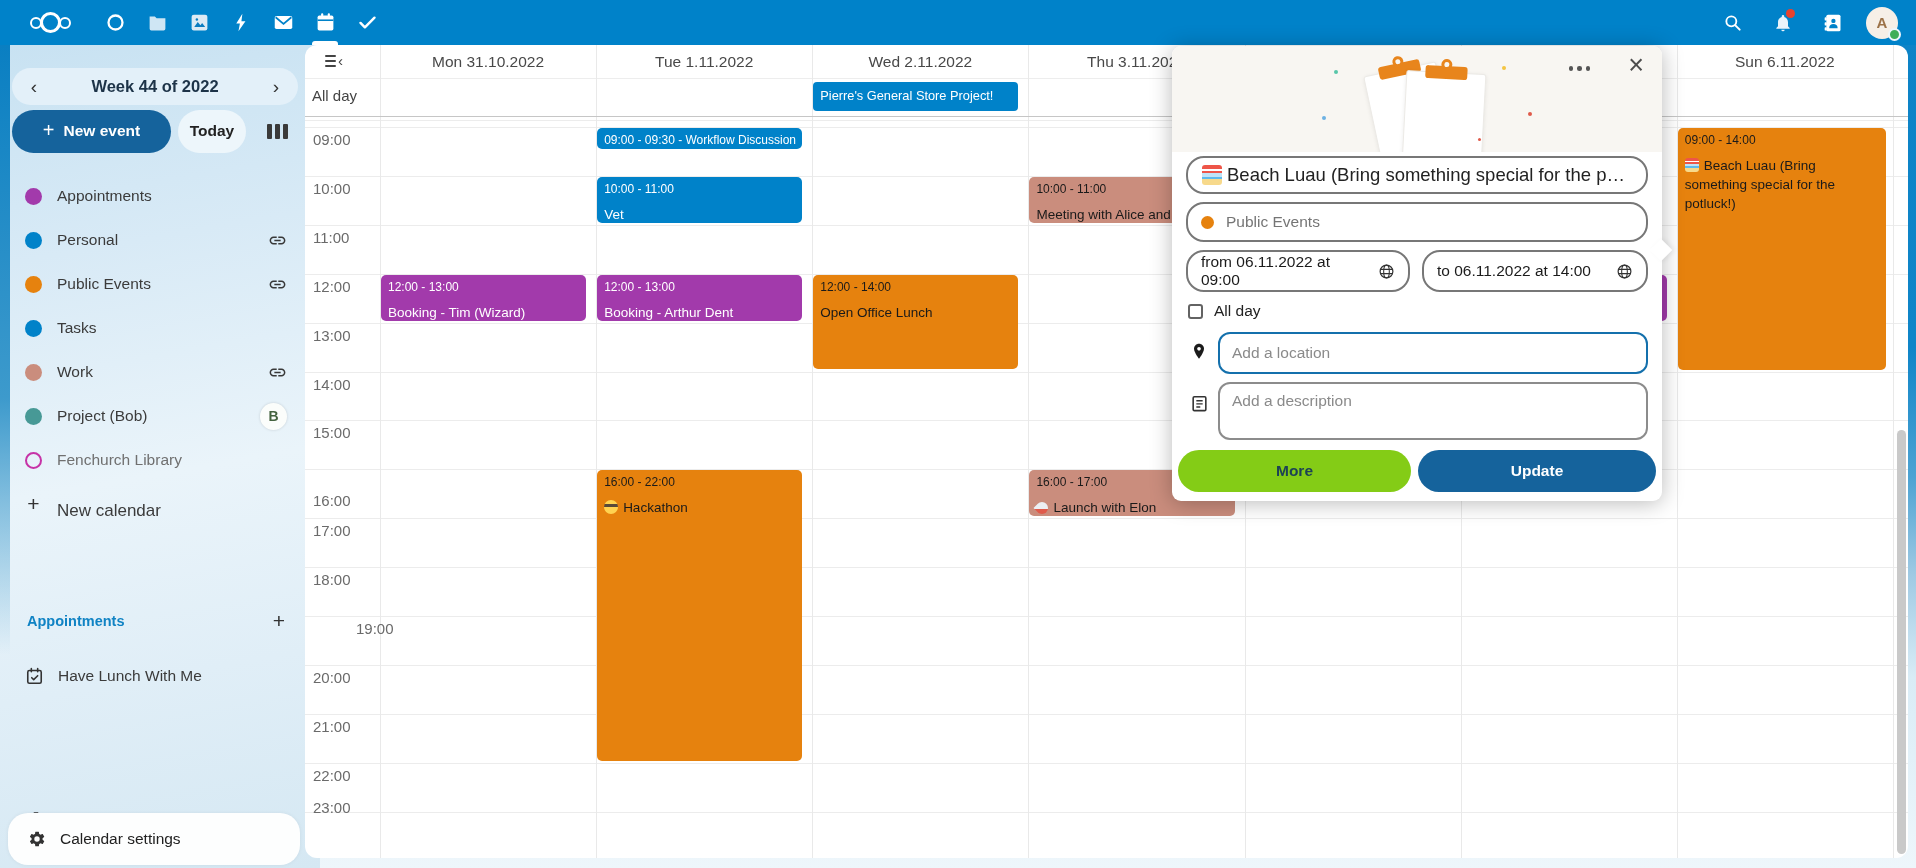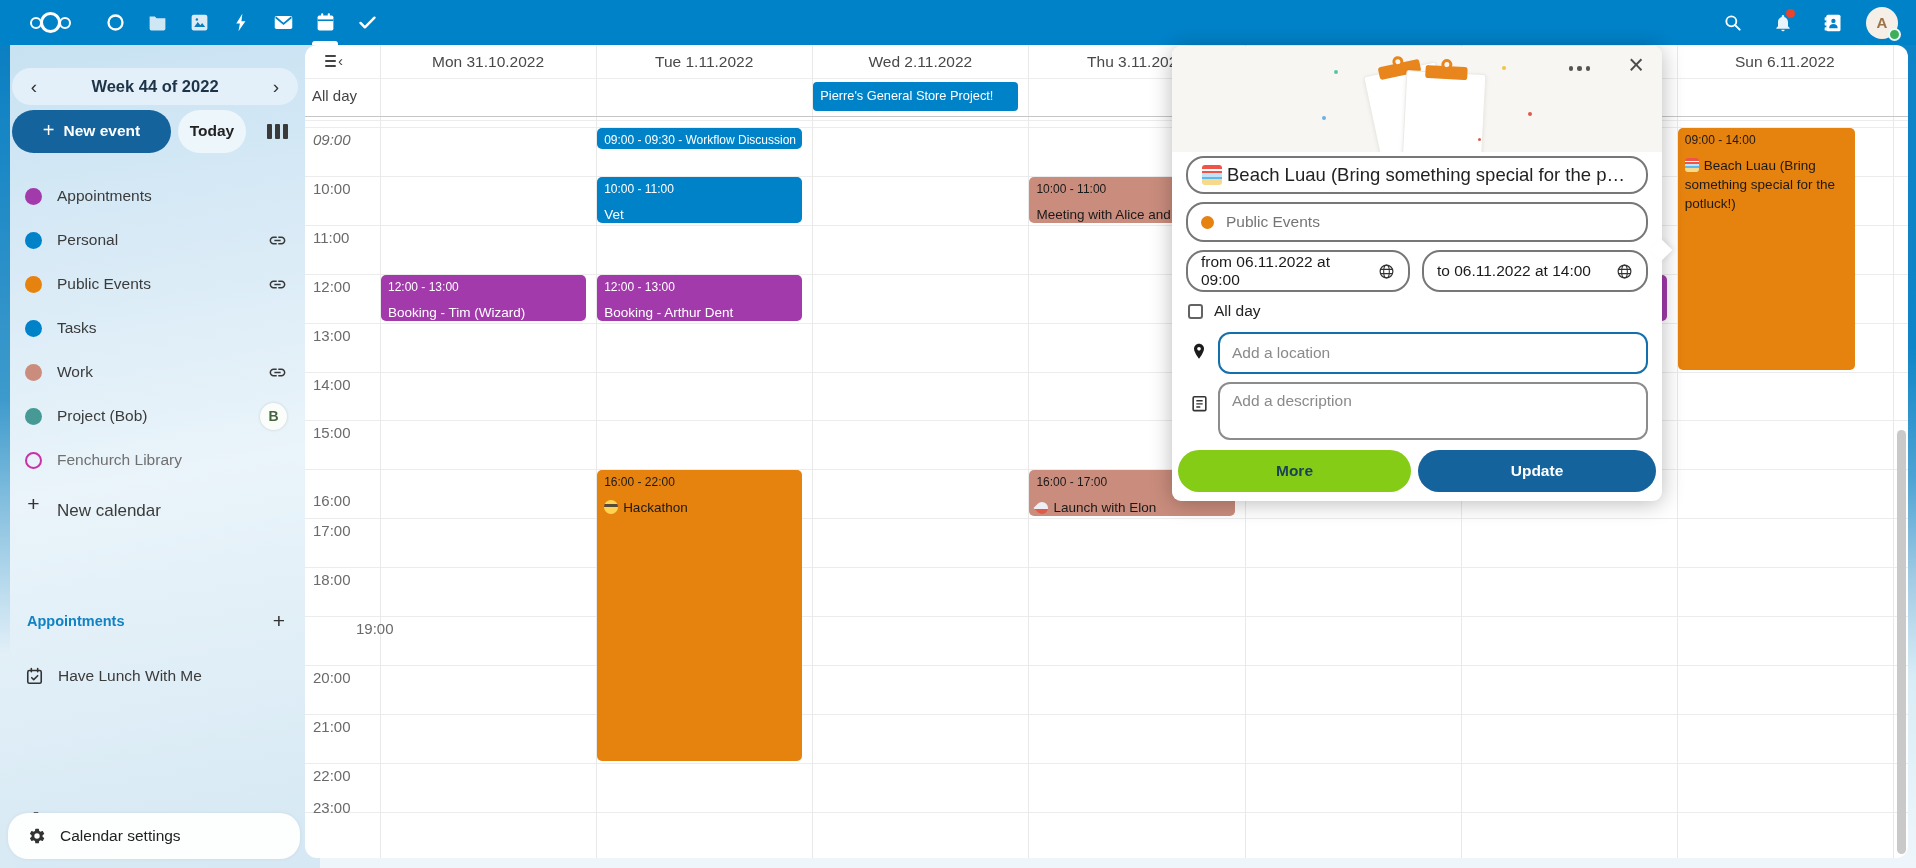--- a/index.html
+++ b/index.html
@@ -52,21 +52,21 @@
   .new-cal span.lbl { font-size:17px; color:#3b3b3b;margin-top:14px; }
   .section-head { position:absolute; left:0; top:556px; width:305px; height:40px; display:flex; align-items:center; padding:0 20px 0 27px; }
   .section-head .sh-title { font-size:14.5px; font-weight:bold; color:#1083c4; }
   .section-head .plus { margin-left:auto; font-size:21px; color:#333; cursor:pointer; }
   .appt-item { position:absolute; left:0; top:610px; width:305px; height:42px; display:flex; align-items:center; padding:0 25px; cursor:pointer; }
   .appt-item svg { width:19px; height:19px; color:#333; margin-right:14px; flex:none; }
   .appt-item span { font-size:15.5px; color:#3b3b3b; }
   .trash-row { position:absolute; left:0; top:753px; width:305px; height:42px; display:flex; align-items:center; padding:0 27px; cursor:pointer; }
   .trash-row svg { width:18px; height:18px; color:#333; margin-right:15px; flex:none; }
   .trash-row span { font-size:15.5px; color:#3b3b3b; }
-  .settings-pill { position:absolute; left:8px; top:768px; width:292px; height:46px; background:#fdfefe; border-radius:20px; display:flex; align-items:center; padding:0 20px; cursor:pointer; box-shadow:0 0 4px rgba(0,0,0,.06); }
+  .settings-pill { position:absolute; left:8px; top:768px; width:292px; height:52px; background:#fdfefe; border-radius:20px; display:flex; align-items:center; padding:0 20px; cursor:pointer; box-shadow:0 0 4px rgba(0,0,0,.06); }
   .settings-pill svg { width:18px; height:18px; color:#333; margin-right:14px; flex:none; }
   .settings-pill span { font-size:15.5px; color:#222; }
 
   
   .cal-card { position:absolute; left:305px; top:45px; width:1603px; height:813px; background:#fff; border-radius:12px; z-index:20; overflow:hidden; }
   .collapse-icon { position:absolute; left:20px; top:10px; display:flex; align-items:center; gap:2px; color:#444; cursor:pointer; z-index:4; }
   .ci-bars { display:flex; flex-direction:column; gap:2.5px; }
   .ci-bars i { width:11px; height:2.2px; background:#444; border-radius:1px; }
   .ci-chev { font-size:15px; line-height:12px; }
   .day-head { position:absolute; top:0; height:33px; line-height:33px; text-align:center; font-size:15.5px; color:#484848; z-index:2; }
@@ -331,21 +331,21 @@
       <div class="vline" style="left: 75px;"></div>
       <div class="vline" style="left: 291.14px;"></div>
       <div class="vline" style="left: 507.28px;"></div>
       <div class="vline" style="left: 723.42px;"></div>
       <div class="vline" style="left: 939.56px;"></div>
       <div class="vline" style="left: 1155.7px;"></div>
       <div class="vline" style="left: 1371.84px;"></div>
       <div class="vline" style="left: 1587.98px;"></div>
     </div>
   <div class="grid-body" id="grid-body">
-      <div class="hour-label" style="top: 14px; font-style: italic;">09:00</div>
+      <div class="hour-label" style="top: 14px;">09:00</div>
       <div class="hour-label" style="top: 62.9px;">10:00</div>
       <div class="hour-label" style="top: 111.8px;">11:00</div>
       <div class="hour-label" style="top: 160.7px;">12:00</div>
       <div class="hour-label" style="top: 209.6px;">13:00</div>
       <div class="hour-label" style="top: 258.5px;">14:00</div>
       <div class="hour-label" style="top: 307.4px;">15:00</div>
       <div class="hour-label" style="top: 375px;">16:00</div>
       <div class="hour-label" style="top: 405.2px;">17:00</div>
       <div class="hour-label" style="top: 454.1px;">18:00</div>
       <div class="hour-label" style="top: 503px; margin-left: 43px;">19:00</div>
@@ -365,33 +365,37 @@
         <div class="ev-title">Vet</div>
       </div>
       <div class="event" style="left: 292.14px; width: 205.14px; top: 157.7px; height: 45.9px; background: rgb(162, 58, 171);">
         <div class="ev-time">12:00 - 13:00</div>
         <div class="ev-title">Booking - Arthur Dent</div>
       </div>
       <div class="event dark" style="left: 292.14px; width: 205.14px; top: 353.3px; height: 290.4px; background: rgb(230, 130, 14);">
         <div class="ev-time">16:00 - 22:00</div>
         <div class="ev-title"><span class="emoji emoji-cool"></span>Hackathon</div>
       </div>
+      <div class="event dark" style="left: 508.28px; width: 205.14px; top: 157.7px; height: 94.8px; background: rgb(230, 130, 14);">
+        <div class="ev-time">12:00 - 14:00</div>
+        <div class="ev-title">Open Office Lunch</div>
+      </div>
       <div class="event dark" style="left: 724.42px; width: 205.14px; top: 59.9px; height: 45.9px; background: rgb(202, 141, 125);">
         <div class="ev-time">10:00 - 11:00</div>
         <div class="ev-title">Meeting with Alice and Bob</div>
       </div>
       <div class="event dark" style="left: 724.42px; width: 205.14px; top: 353.3px; height: 45.9px; background: rgb(202, 141, 125);">
         <div class="ev-time">16:00 - 17:00</div>
         <div class="ev-title"><span class="emoji emoji-rocket"></span>Launch with Elon</div>
       </div>
       <div class="event" style="left: 1156.7px; width: 205.14px; top: 157.7px; height: 45.9px; background: rgb(162, 58, 171);">
         <div class="ev-time"></div>
         <div class="ev-title"></div>
       </div>
-      <div class="event dark" style="left: 1372.84px; width: 177px; top: 11px; height: 241.5px; background: rgb(230, 130, 14);">
+      <div class="event dark" style="left: 1372.84px; width: 208px; top: 11px; height: 241.5px; background: rgb(230, 130, 14);">
         <div class="ev-time">09:00 - 14:00</div>
         <div class="ev-title"><span class="emoji emoji-beach"></span>Beach Luau (Bring something special for the potluck!)</div>
       </div>
     </div>
   <div class="scroll-thumb"></div>
 </main>
 
 <div class="popup">
   <div class="pop-arrow"></div>
   <div class="pop-band">

